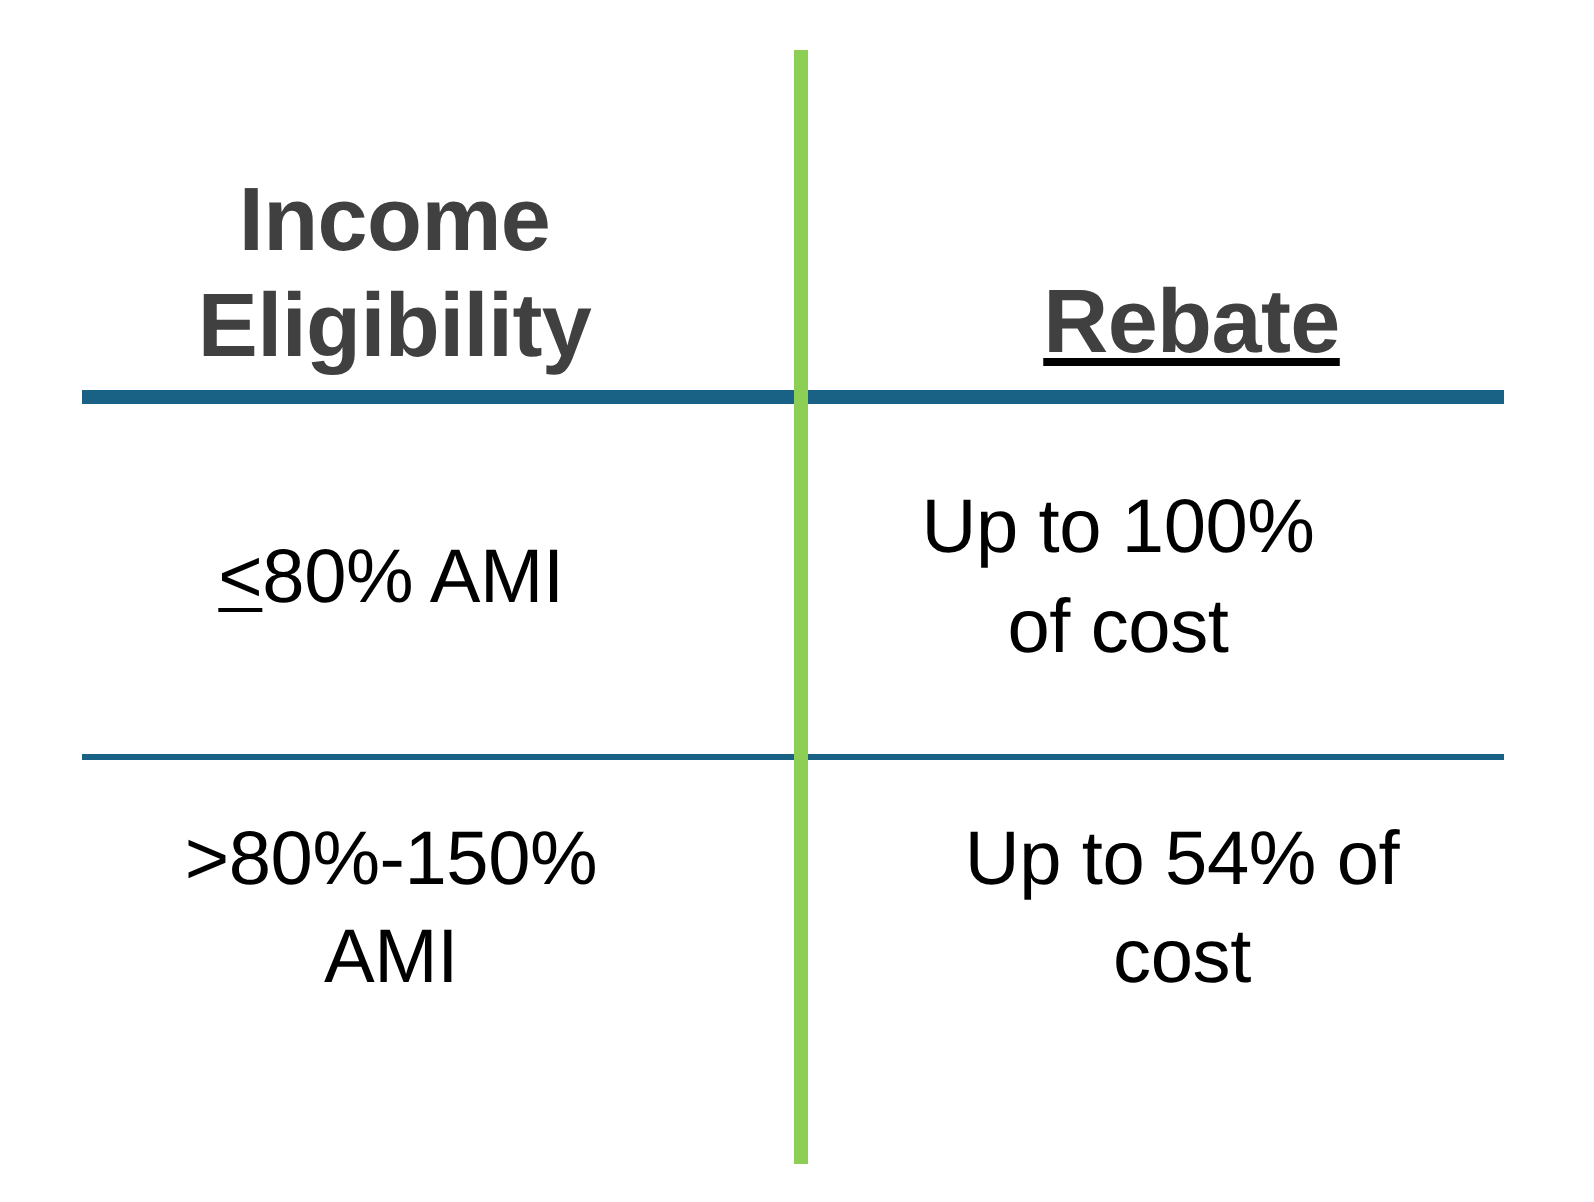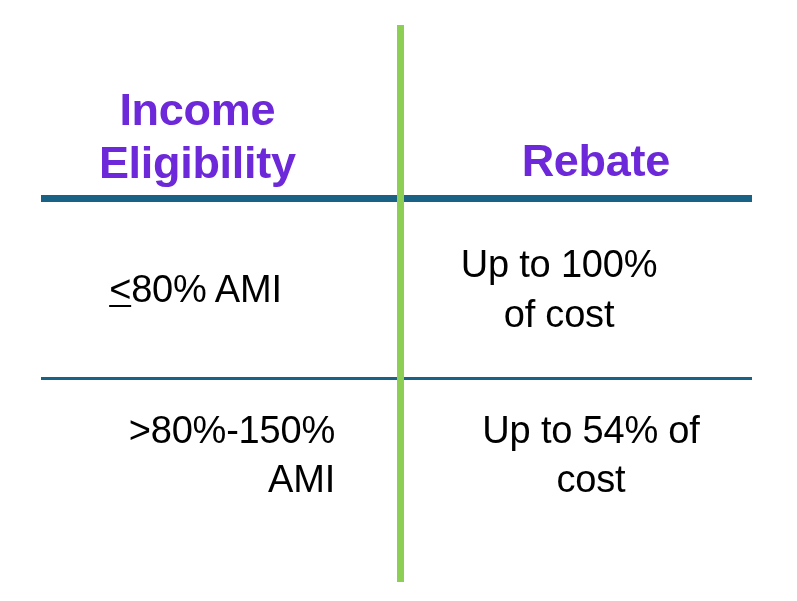--- a/index.html
+++ b/index.html
@@ -65,23 +65,24 @@
     text-align: center;
     box-sizing: border-box;
   }
   .header-cell.left {
     width: 397px;
     padding: 0 28px 6px 28px;
   }
   .header-cell.right {
     width: 405px;
     padding: 0 28px 6px 28px;
+    text-decoration: underline;
   }
   .header-text {
-    color: #6d28d9;
+    color: #404040;
     font-weight: bold;
     font-size: 45px;
     line-height: 1.18;
     letter-spacing: -0.3px;
   }
   .header-text.right-head {
     font-size: 45px;
     padding-bottom: 2px;
   }
 
@@ -104,21 +105,20 @@
   .body-cell {
     display: flex;
     align-items: center;
     justify-content: center;
     text-align: center;
     box-sizing: border-box;
   }
   .body-cell.left {
     width: 391px;
     padding: 0 56px;
-    text-align: right;
   }
   .body-cell.right {
     width: 336px;
     padding: 0 56px;
   }
   .body-text {
     color: #000000;
     font-weight: normal;
     font-size: 38px;
     line-height: 1.30;

